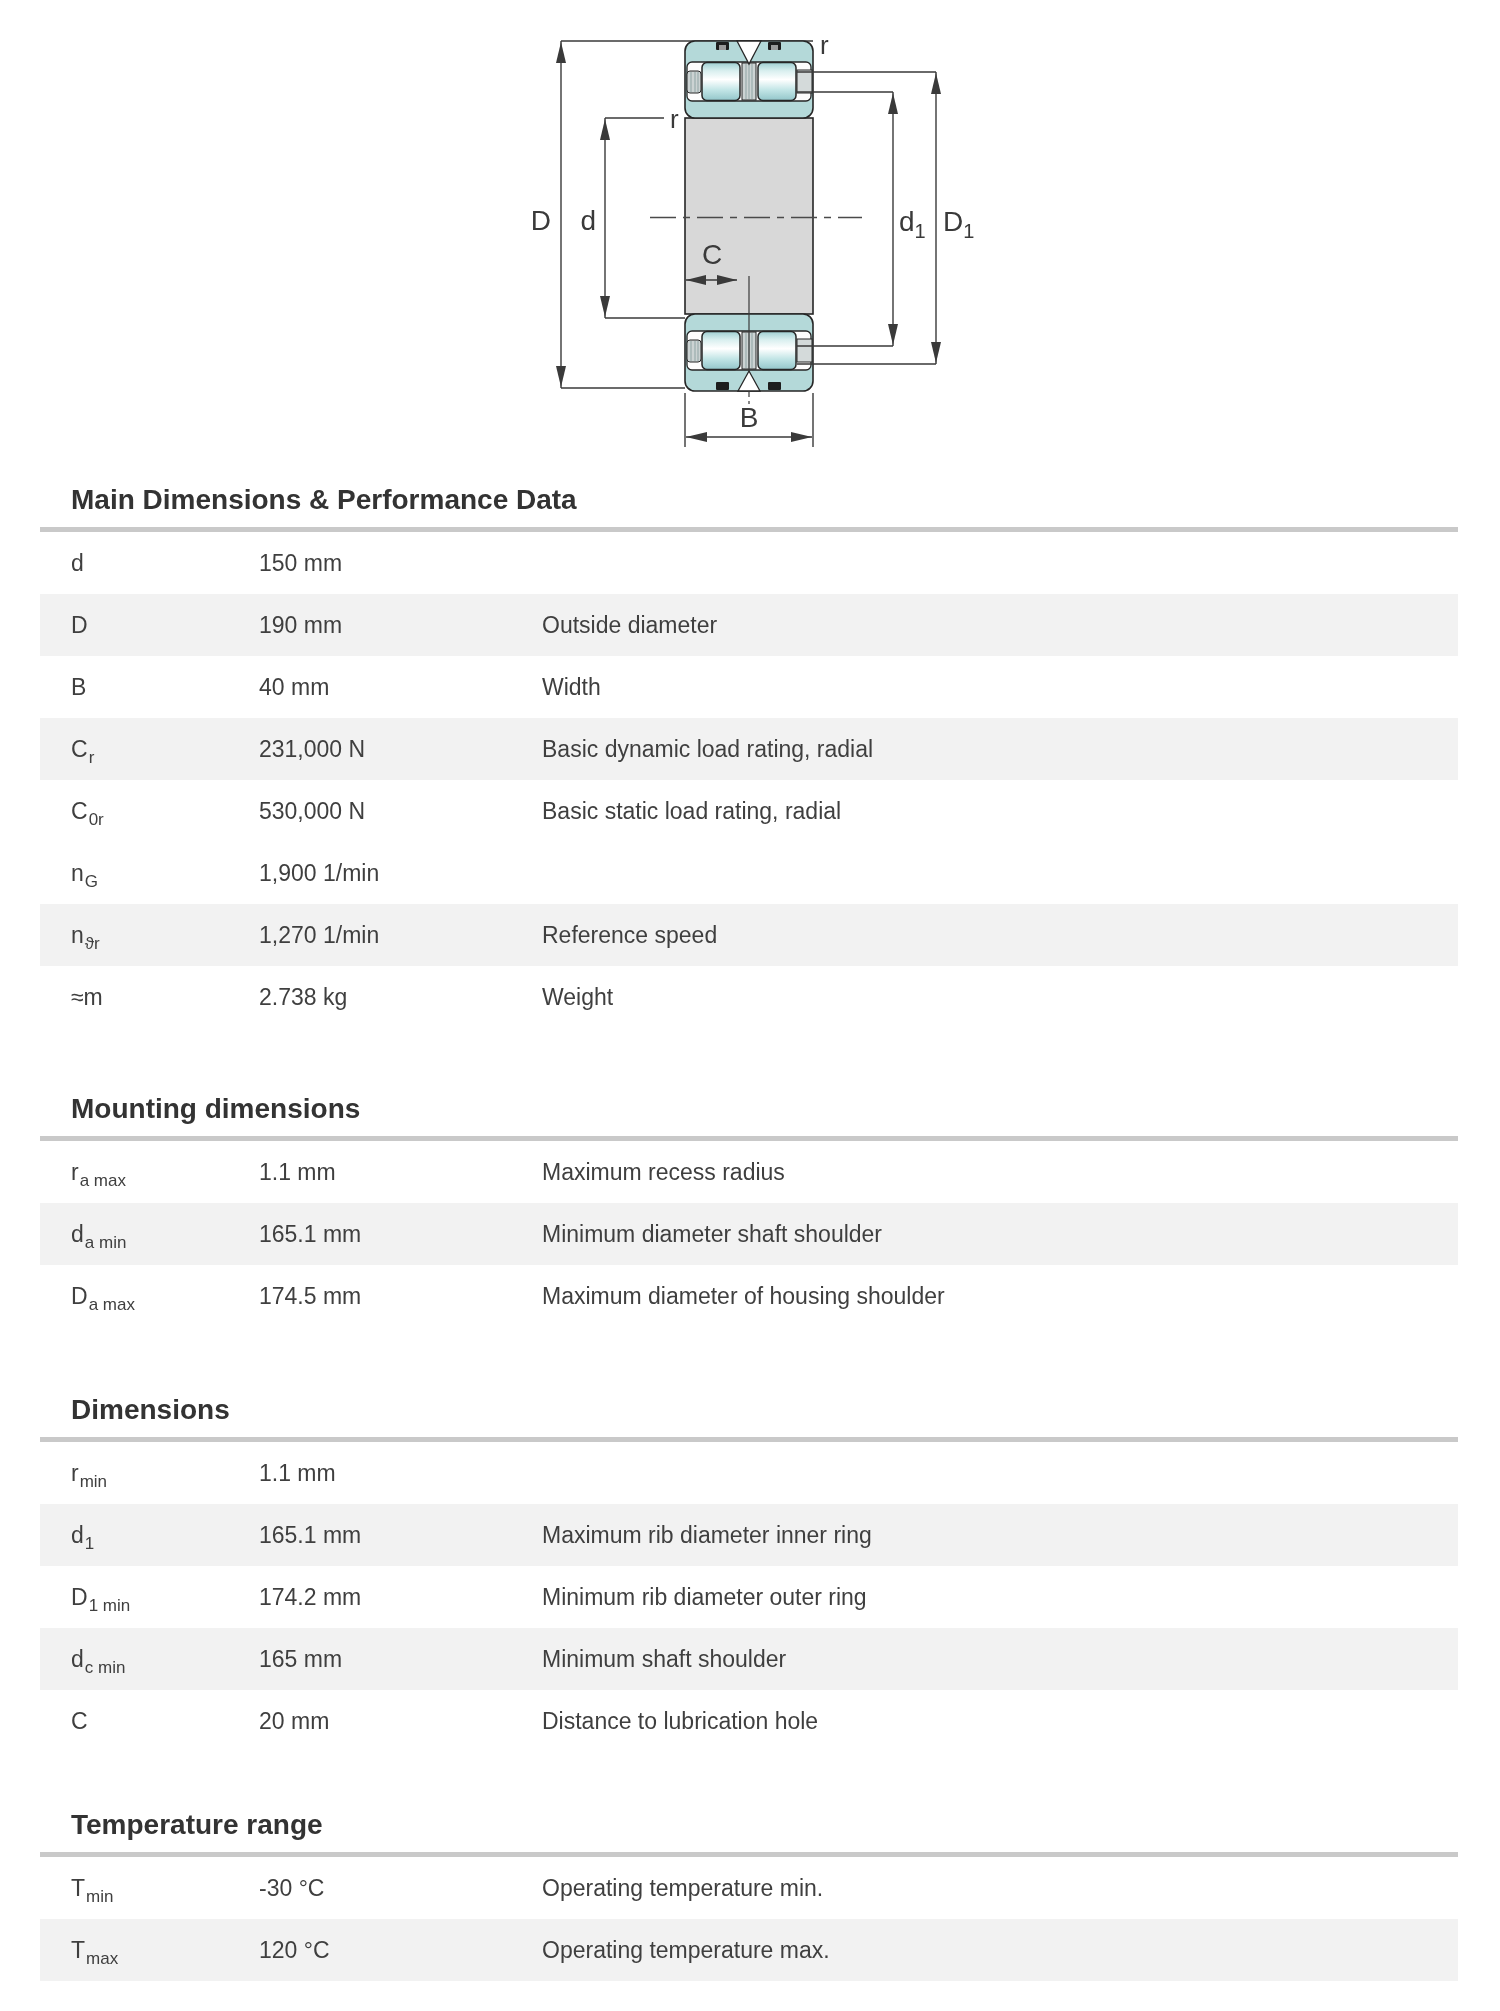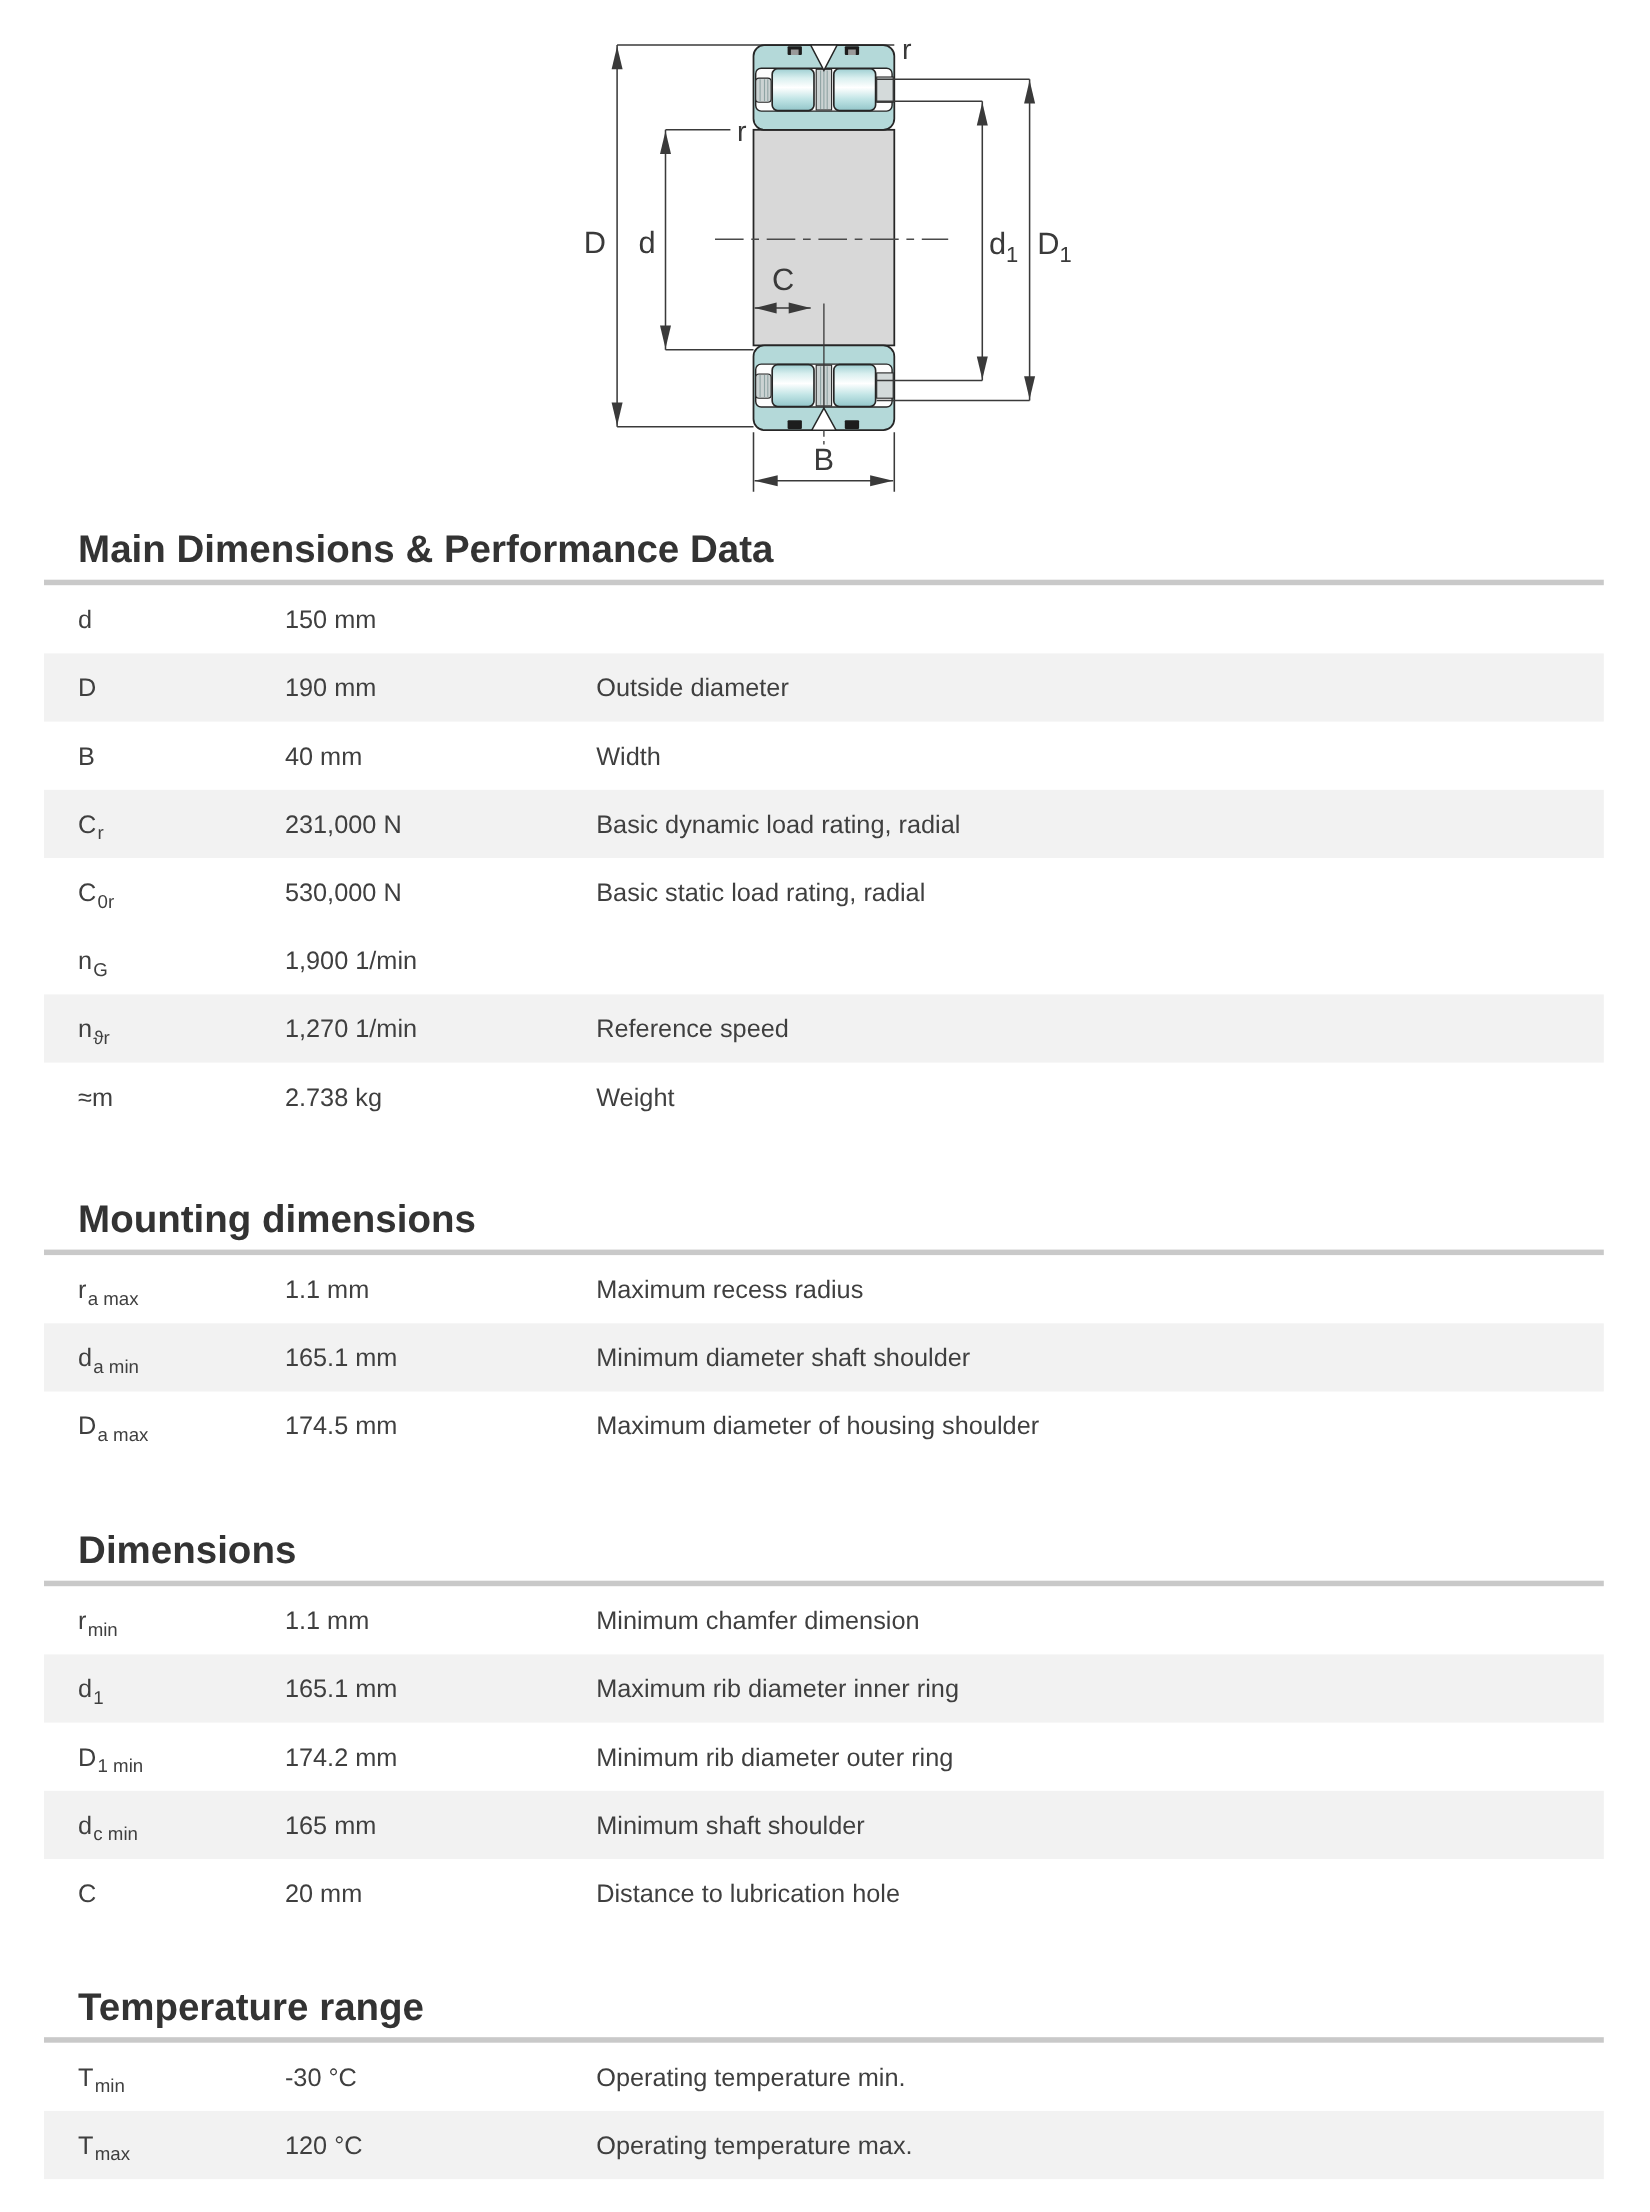--- a/index.html
+++ b/index.html
@@ -9,21 +9,21 @@
     color:#3d3d3d;
   }
   .diagram-wrap{width:1500px;height:470px;}
   .content{margin-left:40px;width:1418px;}
   section.spec-section{margin:0;padding:0;}
   #sections > section:nth-child(1){margin-top:10px;}
   #sections > section:nth-child(2){margin-top:64px;}
   #sections > section:nth-child(3){margin-top:66px;}
   #sections > section:nth-child(4){margin-top:56px;}
   h2{
-    font-size:35px;line-height:34px;font-weight:bold;color:#333333;
+    font-size:28px;line-height:34px;font-weight:bold;color:#333333;
     margin:13px 0 10px 0;padding-left:31px;letter-spacing:0;
   }
   .rule{height:5px;background:#c9c9c9;}
   .row{
     display:flex;align-items:center;height:62px;padding-left:31px;
     font-size:23px;color:#3f3f3f;
   }
   .row.alt{background:#f2f2f2;}
   .cell.sym{flex:0 0 188px;}
   .cell.val{flex:0 0 283px;}
@@ -185,21 +185,20 @@
         <div class="cell val">174.5 mm</div>
         <div class="cell desc">Maximum diameter of housing shoulder</div>
       </div>
     </section>
     <section class="spec-section">
       <h2>Dimensions</h2>
       <div class="rule"></div>
       <div class="row">
         <div class="cell sym"><span class="base">r</span><span class="sub">min</span></div>
         <div class="cell val">1.1 mm</div>
-        <div class="cell desc">Minimum chamfer dimension</div>
       </div>
       <div class="row alt">
         <div class="cell sym"><span class="base">d</span><span class="sub">1</span></div>
         <div class="cell val">165.1 mm</div>
         <div class="cell desc">Maximum rib diameter inner ring</div>
       </div>
       <div class="row">
         <div class="cell sym"><span class="base">D</span><span class="sub">1 min</span></div>
         <div class="cell val">174.2 mm</div>
         <div class="cell desc">Minimum rib diameter outer ring</div>

